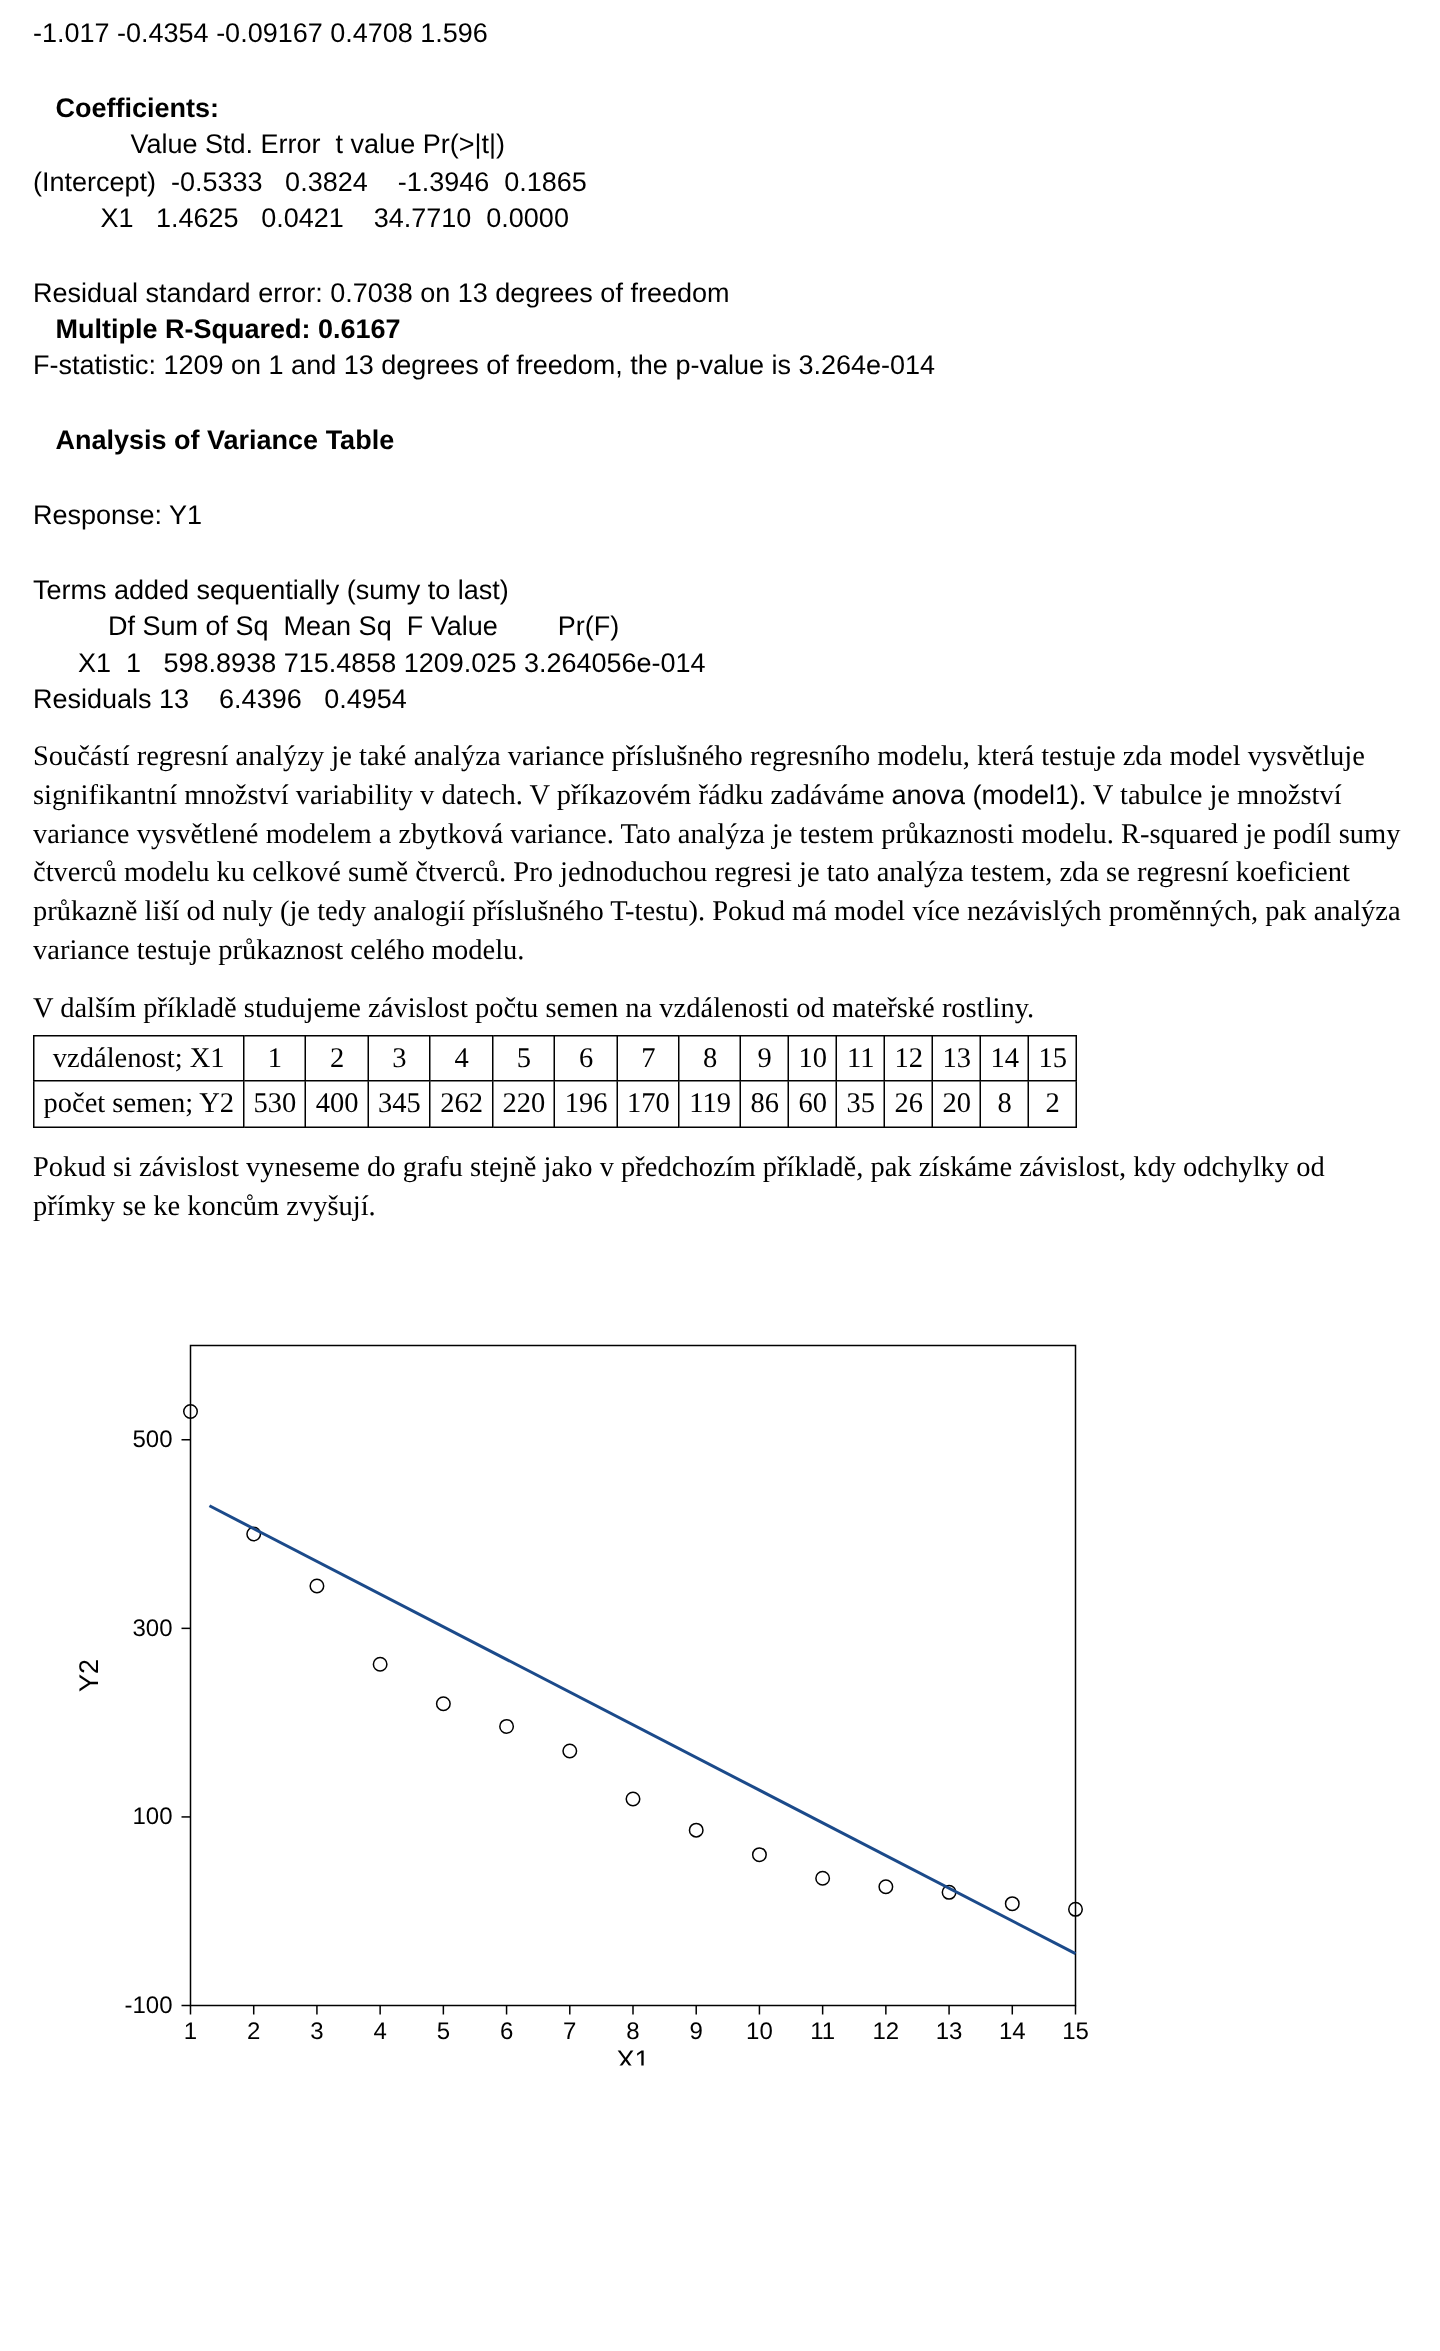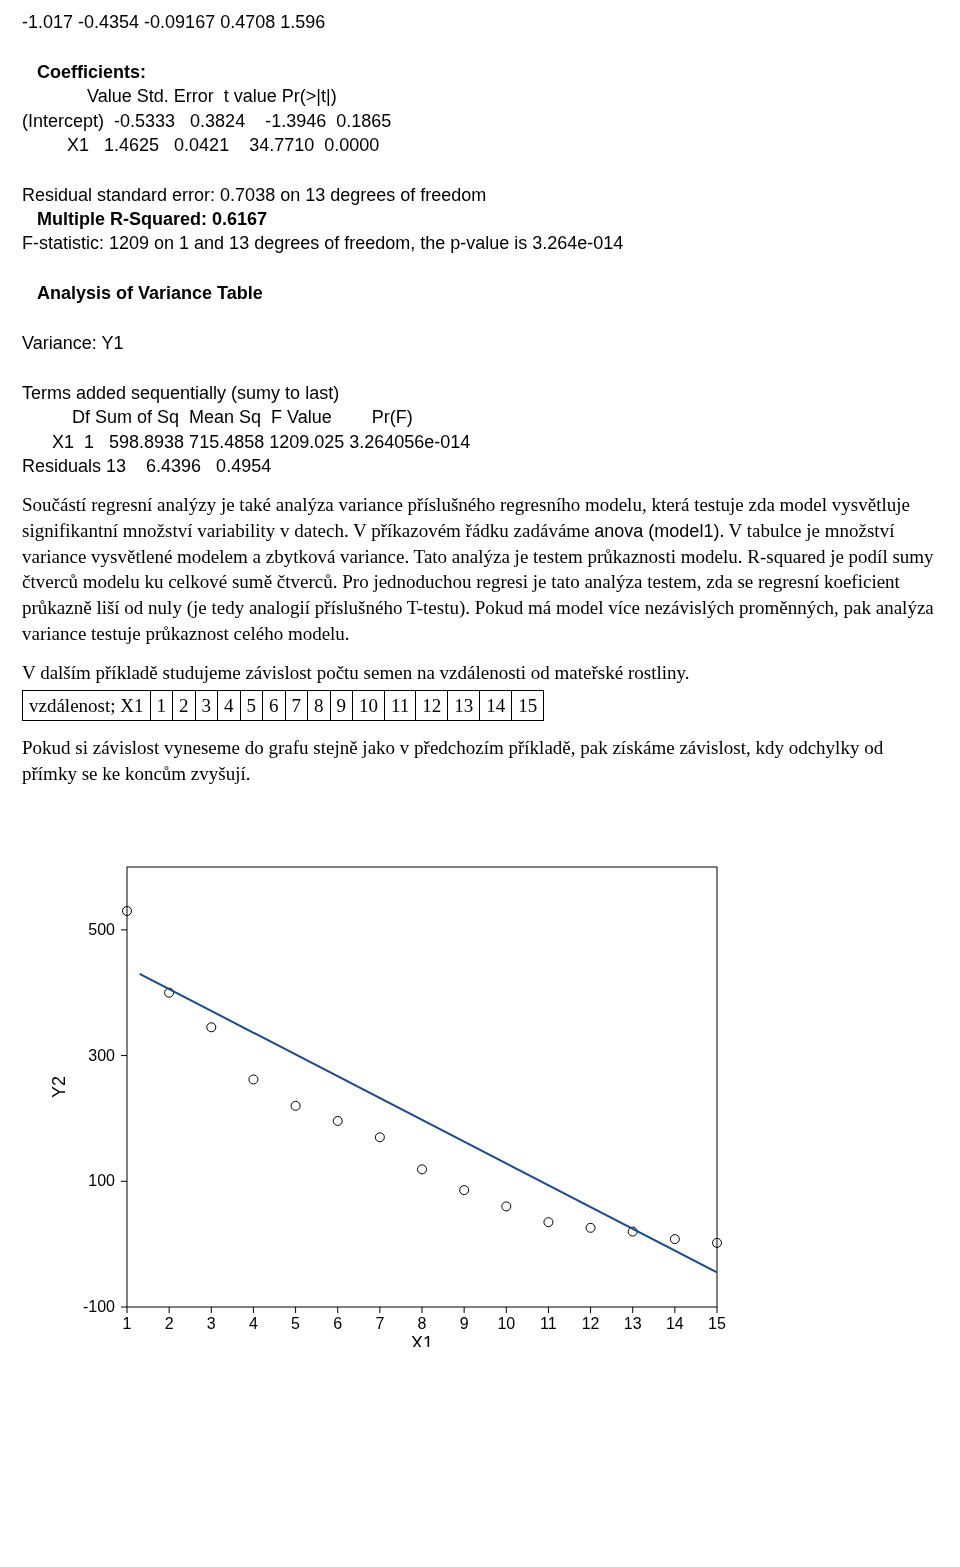--- a/index.html
+++ b/index.html
@@ -54,21 +54,21 @@
 <div class="mono">             Value Std. Error  t value Pr(&gt;|t|)</div>
 <div class="mono">(Intercept)  -0.5333   0.3824    -1.3946  0.1865</div>
 <div class="mono">         X1   1.4625   0.0421    34.7710  0.0000</div>
 <br>
 <div class="mono">Residual standard error: 0.7038 on 13 degrees of freedom</div>
 <div class="mono bold">Multiple R-Squared: 0.6167</div>
 <div class="mono">F-statistic: 1209 on 1 and 13 degrees of freedom, the p-value is 3.264e-014</div>
 <br>
 <div class="mono bold">Analysis of Variance Table</div>
 <br>
-<div class="mono">Variance: Y1</div>
+<div class="mono">Response: Y1</div>
 <br>
 <div class="mono">Terms added sequentially (sumy to last)</div>
 <div class="mono">          Df Sum of Sq  Mean Sq  F Value        Pr(F)</div>
 <div class="mono">      X1  1   598.8938 715.4858 1209.025 3.264056e-014</div>
 <div class="mono">Residuals 13    6.4396   0.4954</div>
 
 <div class="para">
   <span>Součástí regresní analýzy je také analýza variance příslušného regresního modelu, která testuje zda model vysvětluje signifikantní množství variability v datech. V příkazovém řádku zadáváme </span><span class="mono" style="font-size:18px">anova (model1)</span><span>. V tabulce je množství variance vysvětlené modelem a zbytková variance. Tato analýza je testem průkaznosti modelu. R-squared je podíl sumy čtverců modelu ku celkové sumě čtverců. Pro jednoduchou regresi je tato analýza testem, zda se regresní koeficient průkazně liší od nuly (je tedy analogií příslušného T-testu). Pokud má model více nezávislých proměnných, pak analýza variance testuje průkaznost celého modelu.</span>
 </div>
 
@@ -86,20 +86,38 @@
     <td>6</td>
     <td>7</td>
     <td>8</td>
     <td>9</td>
     <td>10</td>
     <td>11</td>
     <td>12</td>
     <td>13</td>
     <td>14</td>
     <td>15</td>
+  </tr>
+  <tr>
+    <td class="rowhdr">počet semen; Y2</td>
+    <td>530</td>
+    <td>400</td>
+    <td>345</td>
+    <td>262</td>
+    <td>220</td>
+    <td>196</td>
+    <td>170</td>
+    <td>119</td>
+    <td>86</td>
+    <td>60</td>
+    <td>35</td>
+    <td>26</td>
+    <td>20</td>
+    <td>8</td>
+    <td>2</td>
   </tr>
 </tbody>
   </table>
 
 <div class="para">Pokud si závislost vyneseme do grafu stejně jako v předchozím příkladě, pak získáme závislost, kdy odchylky od přímky se ke koncům zvyšují.</div>
 
 <div class="chart-wrap">
   <svg id="chart" width="720" height="500">
       <rect x="105" y="20" width="590" height="440" fill="none" stroke="#000" stroke-width="1"></rect>
       <line x1="99" y1="460" x2="105" y2="460" stroke="#000"></line>

